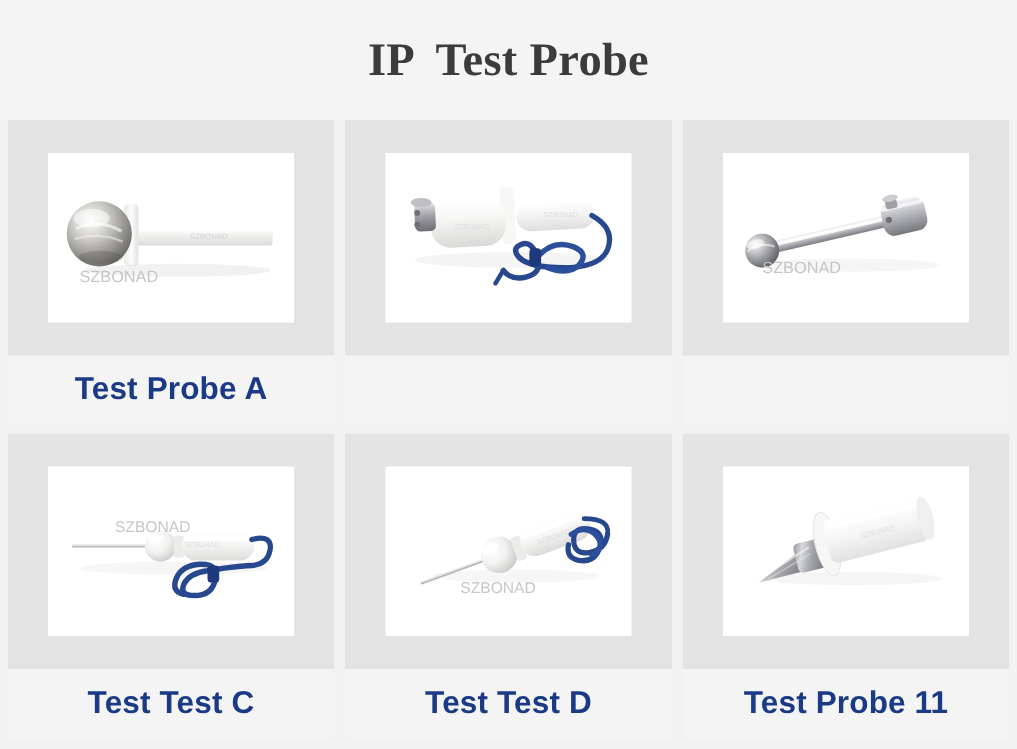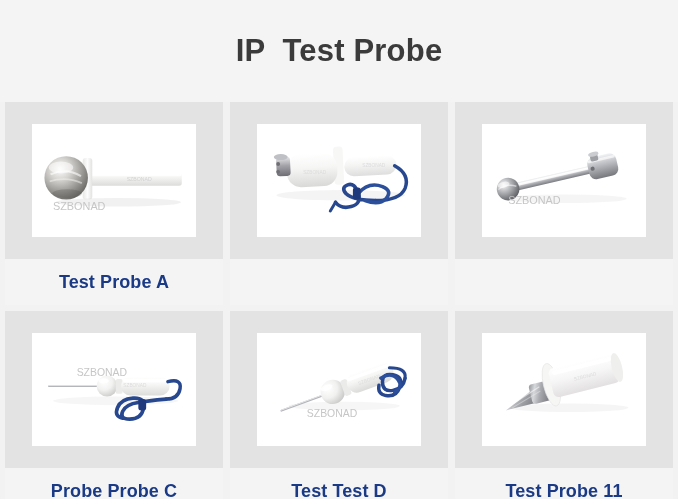--- a/index.html
+++ b/index.html
@@ -21,25 +21,26 @@
   .page {
     position: relative;
     width: 678px;
     height: 499px;
     background: #f2f2f2;
     overflow: hidden;
   }
 
   
   .page-header {
-    height: 102px;
+    height: 80px;
     display: flex;
     align-items: center;
     justify-content: center;
     background: #f4f4f4;
+    font-family: Liberation Serif, serif;
   }
 
   .page-title {
     font-size: 31px;
     font-weight: bold;
     color: #3b3b3b;
     letter-spacing: 0.2px;
     white-space: pre;
     text-align: center;
   }
@@ -86,21 +87,21 @@
 
   .card-caption {
     height: 46px;
     display: flex;
     align-items: center;
     justify-content: center;
     background: #f4f4f4;
   }
 
   .card-title {
-    font-size: 18px;
+    font-size: 21px;
     font-weight: bold;
     color: #1a3a86;
     letter-spacing: 0.1px;
     text-align: center;
     white-space: nowrap;
   }
 
   
   .wm { font-family: "Liberation Sans", sans-serif; }
 </style>
@@ -287,21 +288,21 @@
             <path d="M152 56 Q168 52 166 64 Q164 76 150 76" stroke="#27478f" stroke-width="4" fill="none" stroke-linecap="round"></path>
             <path d="M150 76 Q128 78 118 80 Q104 82 100 90 Q96 99 108 99
                      Q122 99 124 86 Q126 74 112 75 Q98 76 94 86 Q90 96 100 98" stroke="#27478f" stroke-width="4.2" fill="none" stroke-linecap="round"></path>
             <rect x="118" y="76" width="9" height="13" rx="3" fill="#1e3a7d"></rect>
             <text class="wm" x="114" y="62" font-size="5.5" fill="#dcdcdc" text-anchor="middle">SZBONAD</text>
             <text class="wm" x="76" y="50" font-size="12" fill="#c6c6c6" text-anchor="middle">SZBONAD</text>
           </svg>
         </div>
       </div>
       <div class="card-caption">
-        <span class="card-title">Probe Probe C</span>
+        <span class="card-title">Test Test C</span>
       </div>
     </div>
 
     <div class="product-card">
       <div class="card-media">
         <div class="media-frame">
           <svg viewBox="0 0 180 130" preserveAspectRatio="xMidYMid meet" aria-hidden="true">
             <defs>
               <linearGradient id="handE" x1="0" y1="0" x2="0" y2="1">
                 <stop offset="0%" stop-color="#ffffff"></stop>

